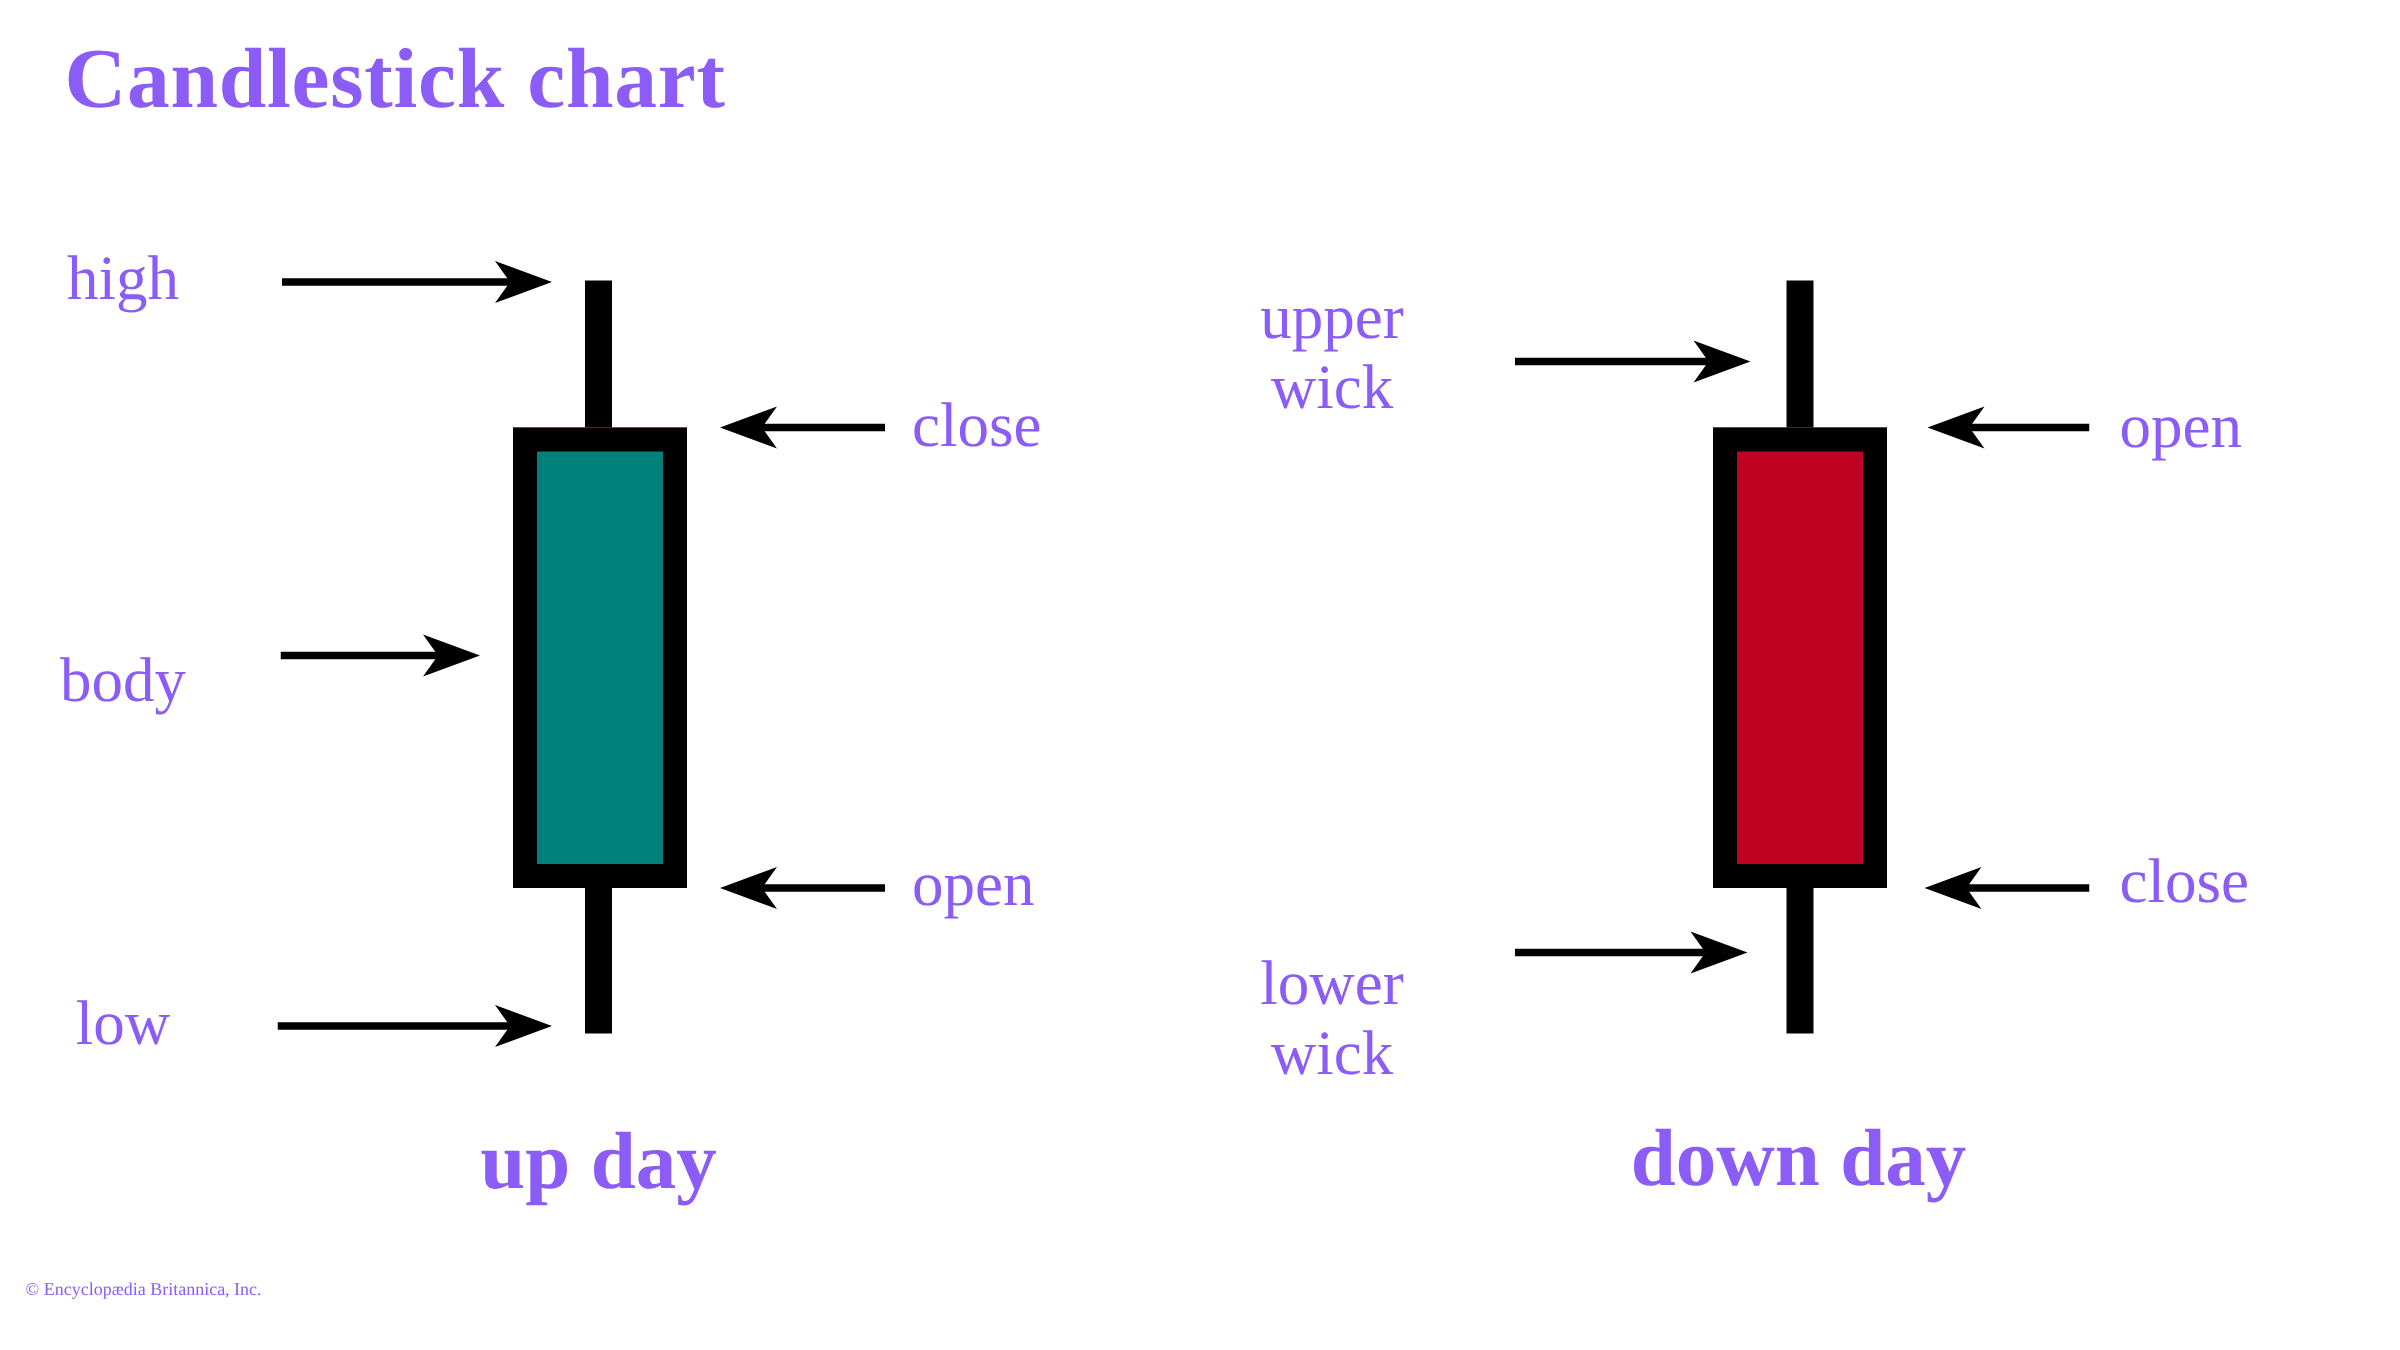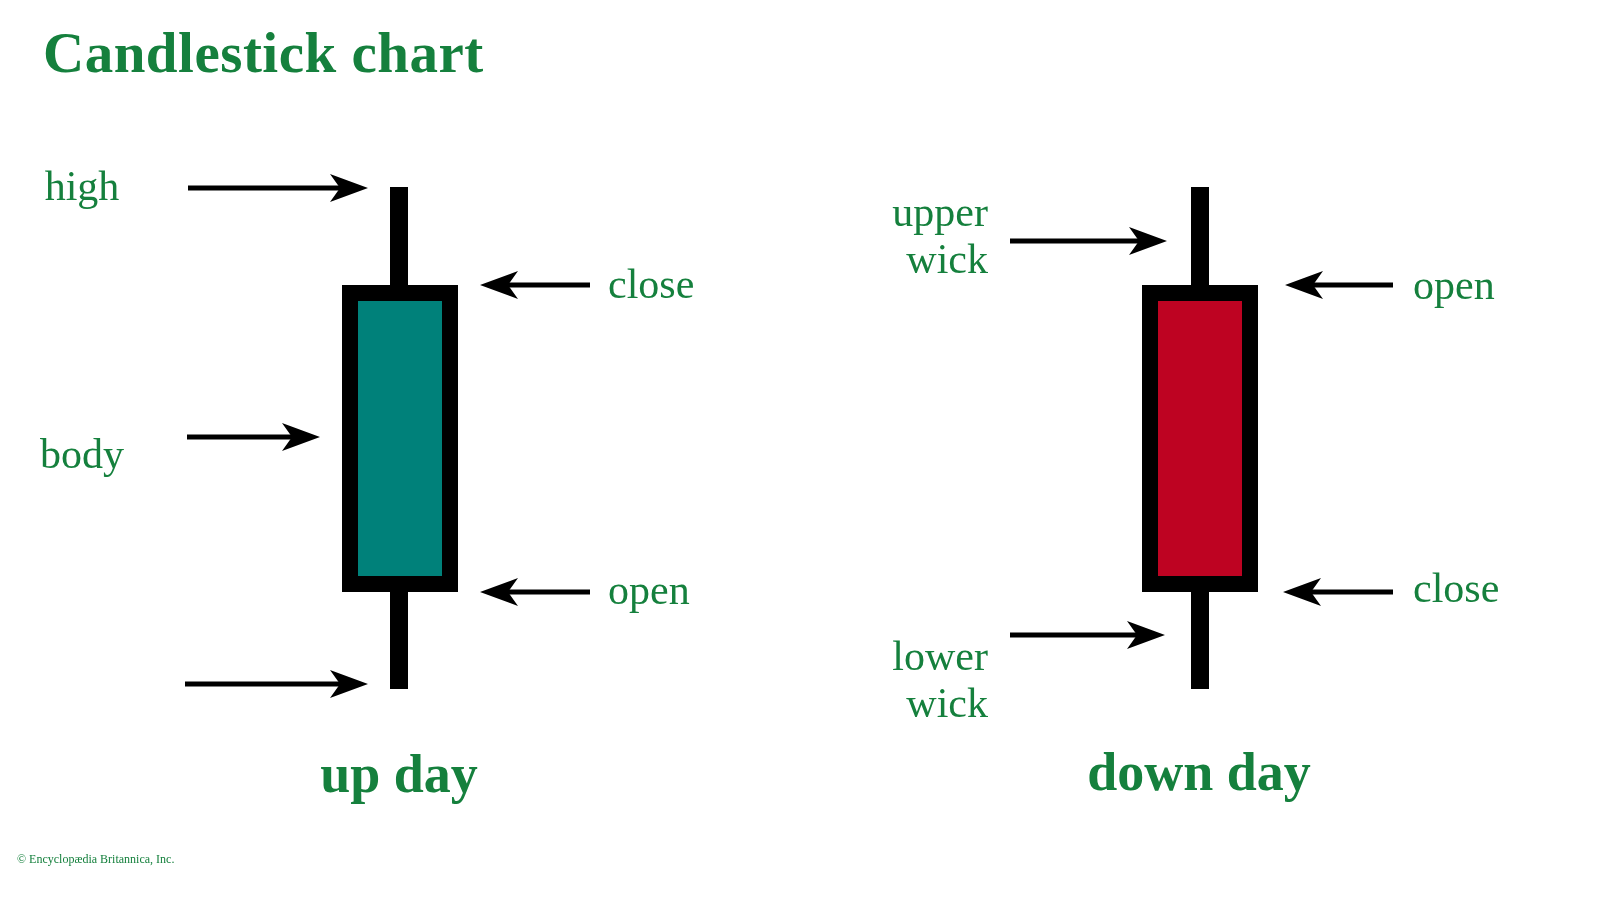--- a/index.html
+++ b/index.html
@@ -29,21 +29,21 @@
     transform: translateY(-50%);
     white-space: nowrap;
   }
   .left-col {
     left: 0;
     width: 164px;
     text-align: center;
   }
   .two-line {
     line-height: 47px;
-    text-align: right;
+    text-align: center;
     left: 788px;
     width: 200px;
   }
   .caption {
     position: absolute;
     font-size: 54px;
     font-weight: bold;
     transform: translate(-50%, -50%);
     white-space: nowrap;
   }
@@ -65,21 +65,21 @@
     border: 16px solid var(--outline, #000);
     box-sizing: border-box;
   }
   .arrow { position: absolute; display: block; }
   .arrow line { stroke: var(--outline, #000); stroke-width: 5; }
   .arrow polygon { fill: var(--outline, #000); }
 </style>
 </head>
 <body>
 
-<div class="canvas" style="--bg: #ffffff; --outline: #000000; color: #15803d;">
+<div class="canvas" style="--bg: #ffffff; --outline: #000000; color: #8b5cf6;">
 
   <div class="title">Candlestick chart</div>
 
   <div>
     <div class="wick" style="left:390px; top:187px; height:98px;"></div>
     <div class="candle-body" style="left: 342px; top: 285px; background: rgb(0, 129, 122);"></div>
     <div class="wick" style="left:390px; top:592px; height:97px;"></div>
   </div>
 
   <div class="label left-col" style="top:186px;">high</div>
@@ -99,20 +99,21 @@
     <line x1="0" y1="16" x2="105" y2="16"></line>
       <polygon points="133,16 95,2 105,16 95,30"></polygon>
   </svg>
 
   <div class="label" style="left:608px; top:590px;">open</div>
   <svg class="arrow" style="left:480px; top:576px;" width="110" height="32" viewBox="0 0 110 32">
     <line x1="28" y1="16" x2="110" y2="16"></line>
       <polygon points="0,16 38,2 28,16 38,30"></polygon>
   </svg>
 
+  <div class="label left-col" style="top:683px;">low</div>
   <svg class="arrow" style="left:185px; top:668px;" width="183" height="32" viewBox="0 0 183 32">
     <line x1="0" y1="16" x2="155" y2="16"></line>
       <polygon points="183,16 145,2 155,16 145,30"></polygon>
   </svg>
 
   <div class="caption" style="left:399px; top:774px;">up day</div>
 
   <div>
     <div class="wick" style="left:1191px; top:187px; height:98px;"></div>
     <div class="candle-body" style="left: 1142px; top: 285px; background: rgb(190, 3, 34);"></div>

